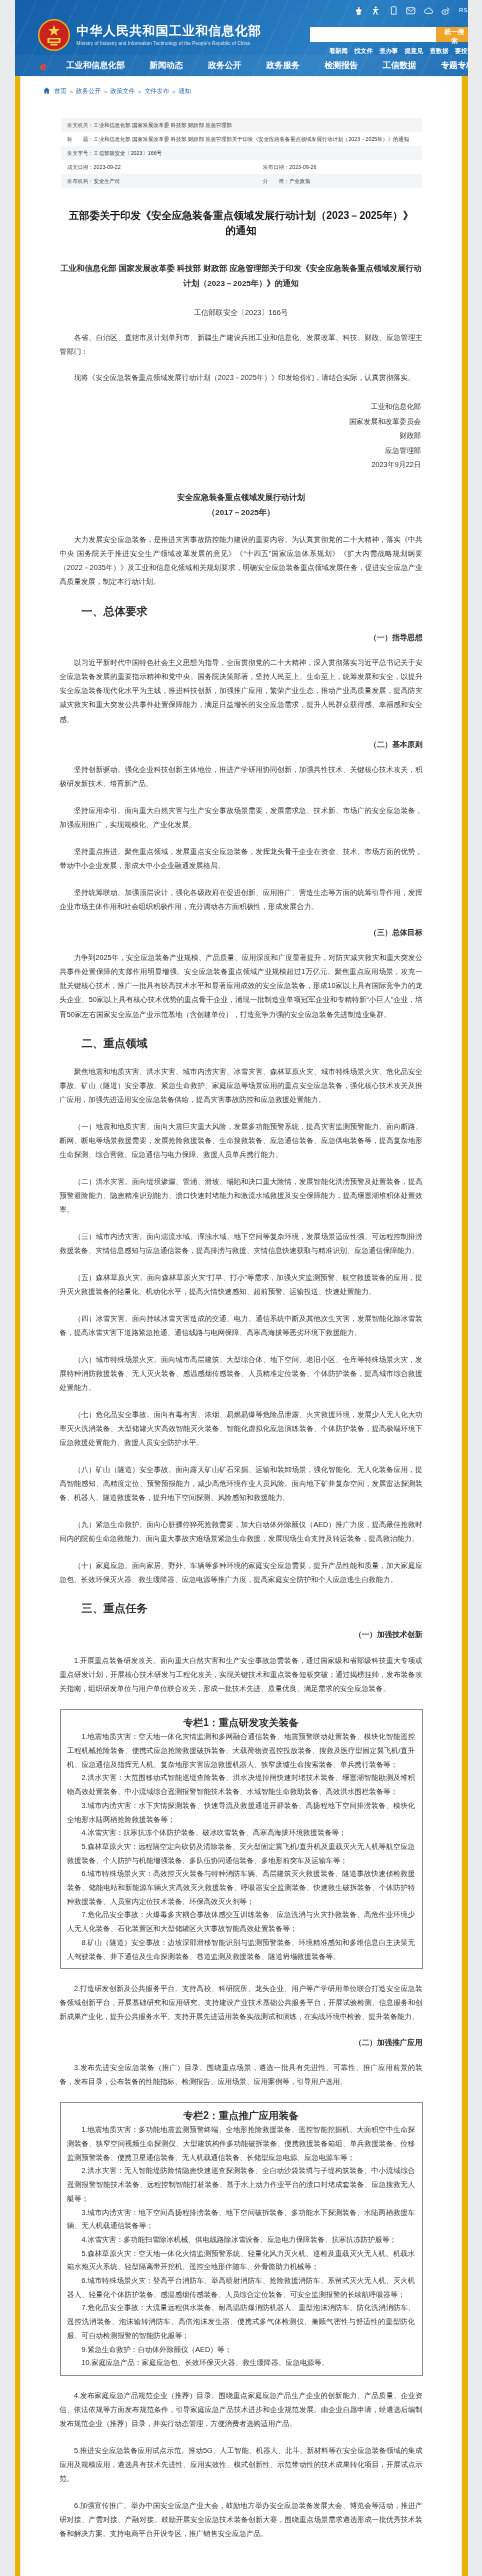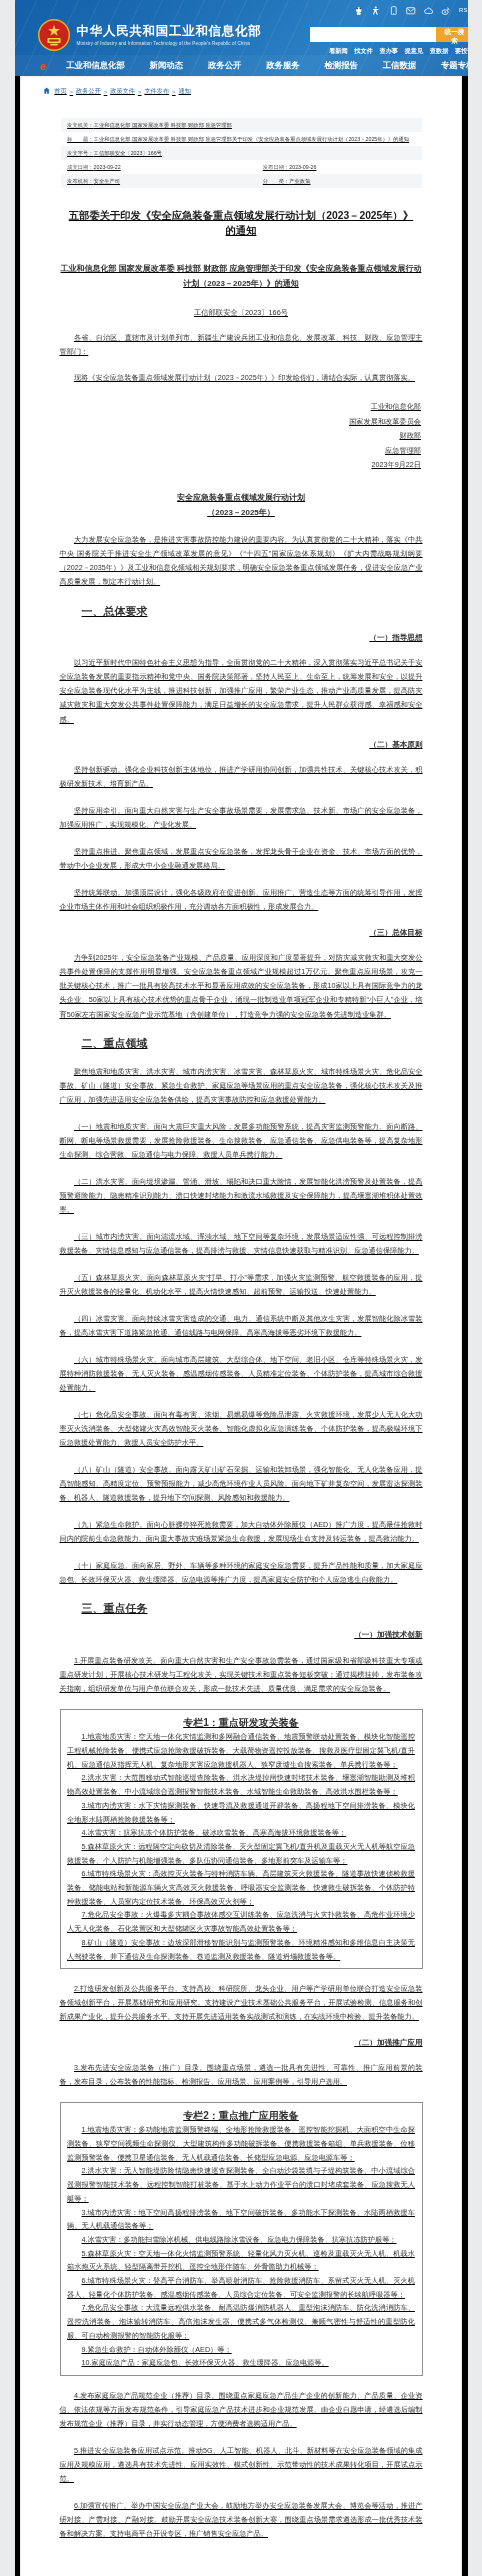--- a/index.html
+++ b/index.html
@@ -1,16 +1,16 @@
 <!DOCTYPE html>
 <html lang="zh" style="font-size:11.7px"><head>
 <meta charset="utf-8">
 <style>
   html,body{margin:0;padding:0;background:#e9ebed;font-family:"Liberation Sans","DejaVu Sans",sans-serif;}
-  .viewport{position:relative;width:453px;height:2576px;overflow:hidden;background:#000000;margin:0 auto;text-decoration:underline;}
+  .viewport{position:relative;width:453px;height:2576px;overflow:hidden;background:#eab308;margin:0 auto;}
 
   
   .site-header{position:relative;width:482px;height:76px;
     background:linear-gradient(135deg,#135fa9 0%,#1e6fb5 35%,#2b80c4 65%,#1a69b0 100%);}
   .site-header::after{content:"";position:absolute;inset:0;
     background:repeating-linear-gradient(115deg,rgba(255,255,255,.05) 0 1.5px,rgba(255,255,255,0) 1.5px 19px);}
   .hdr-layer{position:absolute;inset:0;z-index:2;}
 
   .util-row{position:absolute;top:5.9px;right:11.7px;display:flex;align-items:center;gap:8px;}
   .util-ic{width:9.5px;height:9.5px;display:inline-block;}
@@ -234,21 +234,21 @@
         <div class="art-docnum">工信部联安全〔2023〕166号</div>
         <div id="article-body">
             <p class="para">各省、自治区、直辖市及计划单列市、新疆生产建设兵团工业和信息化、发展改革、科技、财政、应急管理主管部门：</p>
             <p class="para">现将《安全应急装备重点领域发展行动计划（2023－2025年）》印发给你们，请结合实际，认真贯彻落实。</p>
             <p class="right-line sig-group-top">工业和信息化部</p>
             <p class="right-line">国家发展和改革委员会</p>
             <p class="right-line">财政部</p>
             <p class="right-line">应急管理部</p>
             <p class="right-line">2023年9月22日</p>
             <p class="center-bold cb-group-top">安全应急装备重点领域发展行动计划</p>
-            <p class="center-bold">（2023－2025年）</p>
+            <p class="center-bold">（2017－2025年）</p>
             <p class="para">大力发展安全应急装备，是推进灾害事故防控能力建设的重要内容。为认真贯彻党的二十大精神，落实《中共中央 国务院关于推进安全生产领域改革发展的意见》《“十四五”国家应急体系规划》《扩大内需战略规划纲要（2022－2035年）》及工业和信息化领域相关规划要求，明确安全应急装备重点领域发展任务，促进安全应急产业高质量发展，制定本行动计划。</p>
             <p class="h2">一、总体要求</p>
             <p class="h3">（一）指导思想</p>
             <p class="para">以习近平新时代中国特色社会主义思想为指导，全面贯彻党的二十大精神，深入贯彻落实习近平总书记关于安全应急装备发展的重要指示精神和党中央、国务院决策部署，坚持人民至上、生命至上，统筹发展和安全，以提升安全应急装备现代化水平为主线，推进科技创新，加强推广应用，繁荣产业生态，推动产业高质量发展，提高防灾减灾救灾和重大突发公共事件处置保障能力，满足日益增长的安全应急需求，提升人民群众获得感、幸福感和安全感。</p>
             <p class="h3">（二）基本原则</p>
             <p class="para">坚持创新驱动。强化企业科技创新主体地位，推进产学研用协同创新，加强共性技术、关键核心技术攻关，积极研发新技术、培育新产品。</p>
             <p class="para">坚持应用牵引。面向重大自然灾害与生产安全事故场景需要，发展需求急、技术新、市场广的安全应急装备，加强应用推广，实现规模化、产业化发展。</p>
             <p class="para">坚持重点推进。聚焦重点领域，发展重点安全应急装备，发挥龙头骨干企业在资金、技术、市场方面的优势，带动中小企业发展，形成大中小企业融通发展格局。</p>
             <p class="para">坚持统筹联动。加强顶层设计，强化各级政府在促进创新、应用推广、营造生态等方面的统筹引导作用，发挥企业市场主体作用和社会组织积极作用，充分调动各方面积极性，形成发展合力。</p>
             <p class="h3">（三）总体目标</p>

